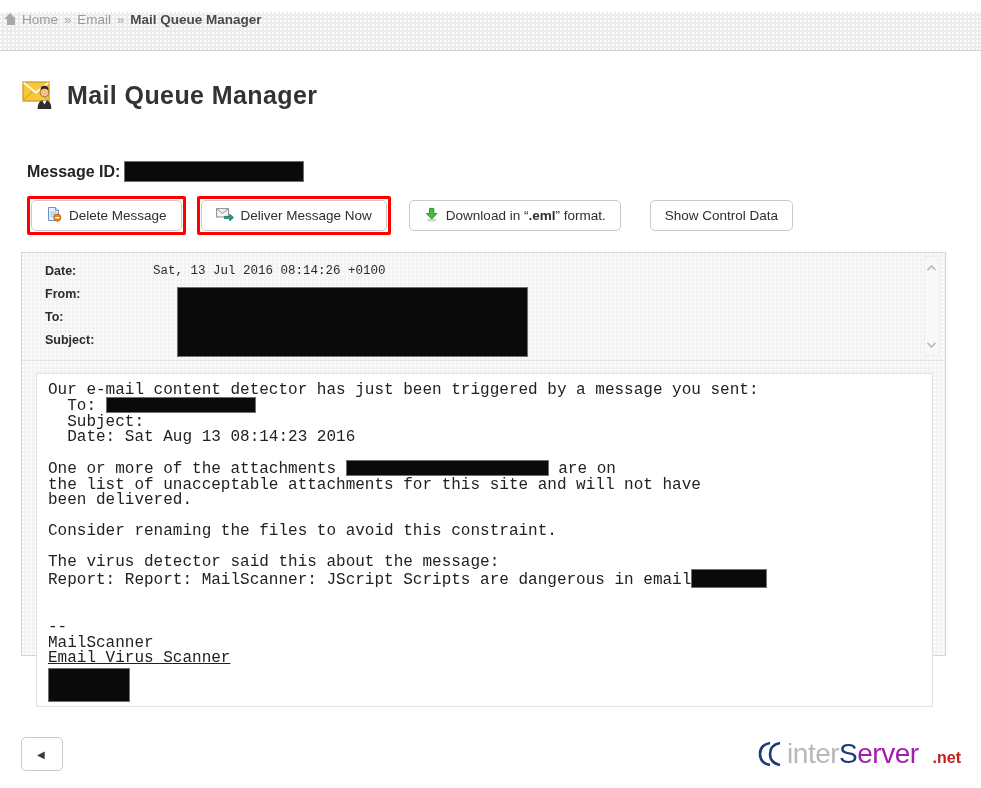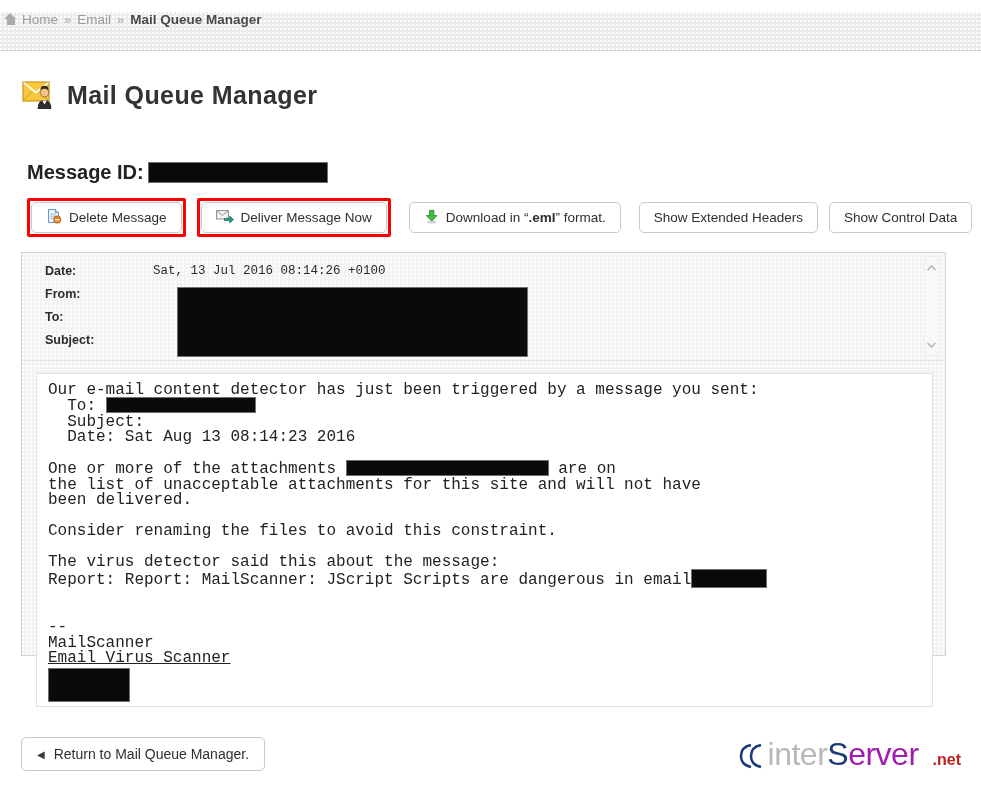--- a/index.html
+++ b/index.html
@@ -91,21 +91,21 @@
     letter-spacing: 0.4px;
   }
 
   
   .msgid-row {
     display: flex;
     align-items: center;
     margin: 49px 0 0 27px;
   }
   .msgid-label {
-    font-size: 20px;
+    font-size: 16px;
     font-weight: bold;
     color: #222;
     margin-right: 4px;
   }
   .redact {
     background: #0a0a0a;
     display: inline-block;
     vertical-align: middle;
   }
   .redact-msgid {
@@ -284,21 +284,21 @@
     margin-right: 2px;
   }
 
   .logo {
     display: flex;
     align-items: baseline;
     user-select: none;
   }
   .logo-text {
     font-family: "Liberation Sans", sans-serif;
-    font-size: 32px;
+    font-size: 28px;
     letter-spacing: -0.5px;
     line-height: 1;
   }
   .logo-inter { color: #b8b8b8; }
   .logo-s { color: #1b3a7a; }
   .logo-erver { color: #a21caf; }
   .logo-net {
     color: #c0201e;
     font-size: 16px;
     font-weight: bold;
@@ -378,23 +378,20 @@
         <ellipse cx="7.7" cy="13" rx="4.6" ry="1.5" fill="#9a9a9a" opacity="0.45"></ellipse>
       </svg>
     </span>
     <span>
       <span>Download in</span><span>&nbsp;“</span><b>.eml</b><span>” format.</span>
     </span>
   </button>
 
   <span class="btn-sep-lg"></span>
 
-  <button class="btn">
-    <span>Show Extended Headers</span>
-  </button>
 
   <span class="btn-sep"></span>
 
   <button class="btn">
     <span>Show Control Data</span>
   </button>
 </div>
 
 <div class="outer-panel">
 
@@ -447,21 +444,20 @@
 
 <span>--</span>
 <span>MailScanner</span>
 <a href="#">Email Virus Scanner</a><span class="rd rd-block"></span></div>
   </div>
 </div>
 
 <div class="footer-row">
   <button class="btn btn-return">
     <span class="back-arrow">◀</span>
-    <span>Return to Mail Queue Manager.</span>
   </button>
 
   <div class="logo">
     <span class="logo-text">
       <svg width="30" height="26" viewBox="0 0 30 26" style="vertical-align:-4px">
         <path d="M13 2 Q3 4 3 13 Q3 22 13 24" fill="none" stroke="#1b3a7a" stroke-width="2.6"></path>
         <path d="M23 2 Q13 4 13 13 Q13 22 23 24" fill="none" stroke="#1b3a7a" stroke-width="2.6"></path>
       </svg>
     </span>
     <span class="logo-text logo-inter">inter</span>

